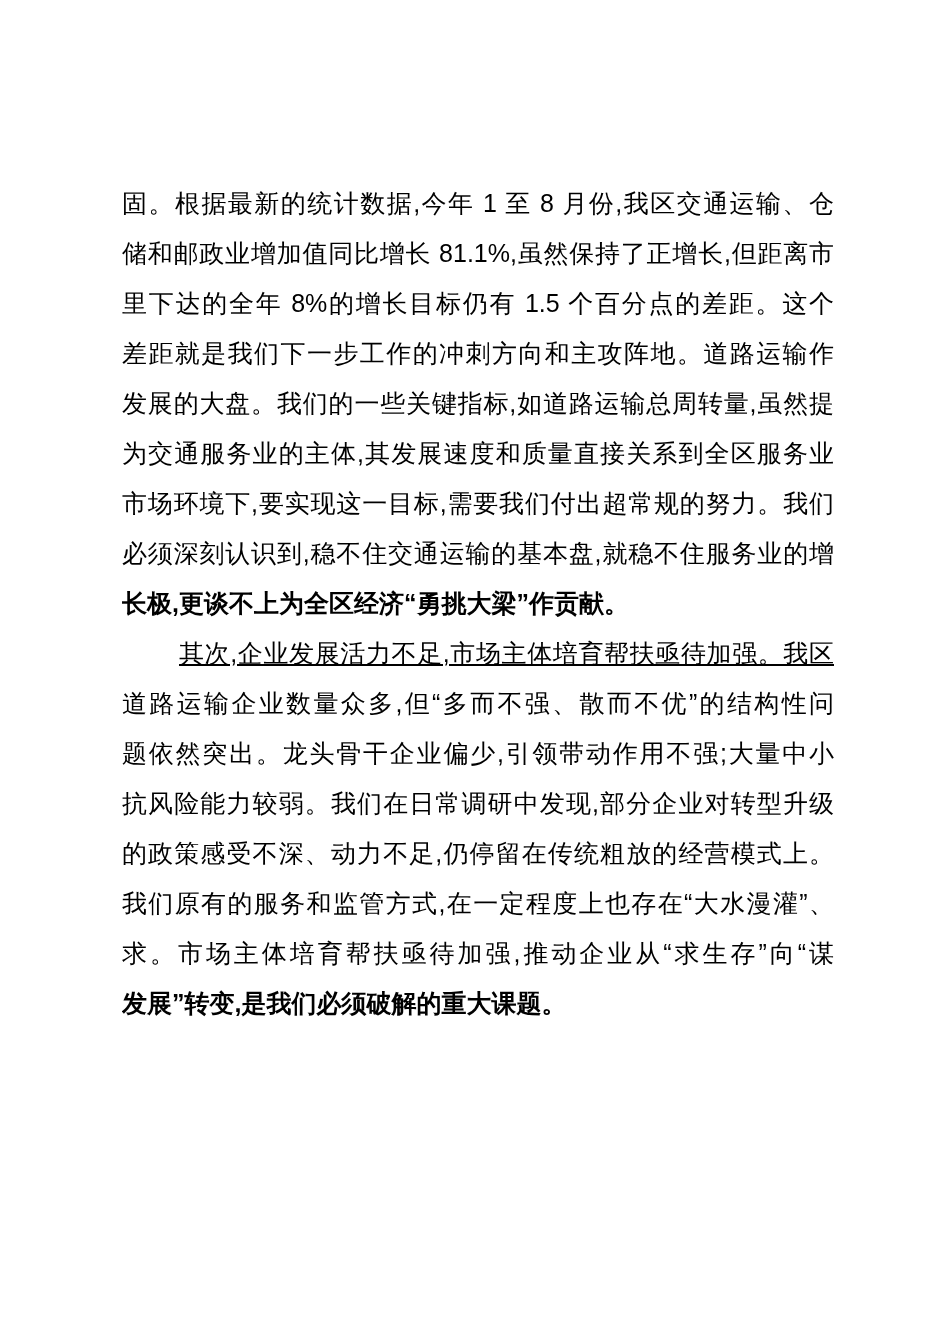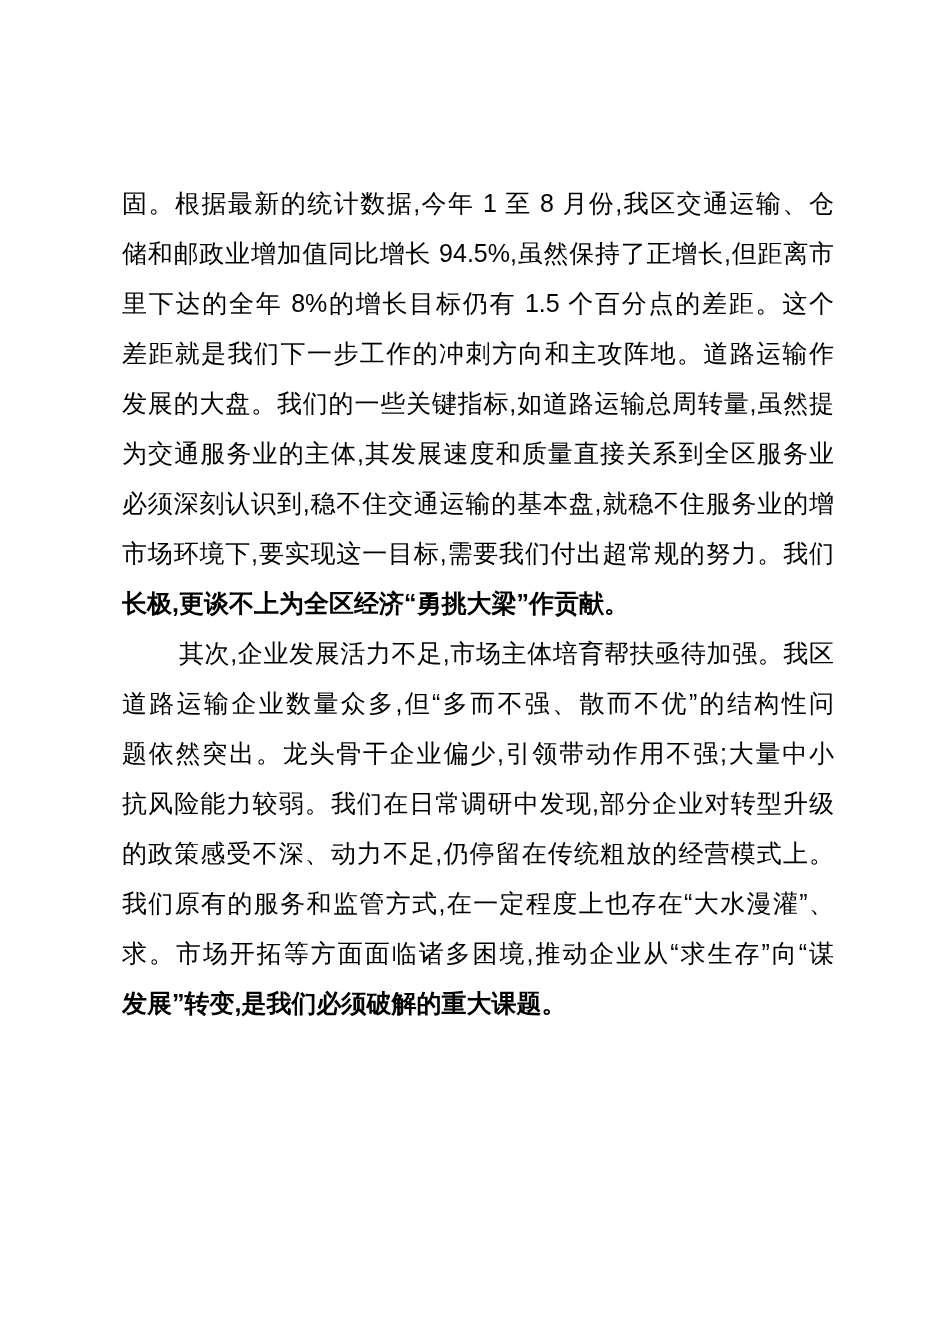--- a/index.html
+++ b/index.html
@@ -40,38 +40,39 @@
     text-align-last: justify;
     text-justify: inter-character;
     font-weight: 400;
   }
   .line.para-last {
     text-align-last: left;
     font-weight: bold;
   }
   .line.indent {
     text-indent: 57px;
+    text-decoration: underline;
   }
 </style>
 </head>
 <body>
 
 <div class="page">
   <div class="text-block" id="text-block">
       <div class="line">固。根据最新的统计数据,今年 1 至 8 月份,我区交通运输、仓</div>
-      <div class="line">储和邮政业增加值同比增长 94.5%,虽然保持了正增长,但距离市</div>
+      <div class="line">储和邮政业增加值同比增长 81.1%,虽然保持了正增长,但距离市</div>
       <div class="line">里下达的全年 8%的增长目标仍有 1.5 个百分点的差距。这个</div>
       <div class="line">差距就是我们下一步工作的冲刺方向和主攻阵地。道路运输作</div>
       <div class="line">发展的大盘。我们的一些关键指标,如道路运输总周转量,虽然提</div>
       <div class="line">为交通服务业的主体,其发展速度和质量直接关系到全区服务业</div>
+      <div class="line">市场环境下,要实现这一目标,需要我们付出超常规的努力。我们</div>
       <div class="line">必须深刻认识到,稳不住交通运输的基本盘,就稳不住服务业的增</div>
-      <div class="line">市场环境下,要实现这一目标,需要我们付出超常规的努力。我们</div>
       <div class="line para-last">长极,更谈不上为全区经济“勇挑大梁”作贡献。</div>
       <div class="line indent">其次,企业发展活力不足,市场主体培育帮扶亟待加强。我区</div>
       <div class="line">道路运输企业数量众多,但“多而不强、散而不优”的结构性问</div>
       <div class="line">题依然突出。龙头骨干企业偏少,引领带动作用不强;大量中小</div>
       <div class="line">抗风险能力较弱。我们在日常调研中发现,部分企业对转型升级</div>
       <div class="line">的政策感受不深、动力不足,仍停留在传统粗放的经营模式上。</div>
       <div class="line">我们原有的服务和监管方式,在一定程度上也存在“大水漫灌”、</div>
-      <div class="line">求。市场开拓等方面面临诸多困境,推动企业从“求生存”向“谋</div>
+      <div class="line">求。市场主体培育帮扶亟待加强,推动企业从“求生存”向“谋</div>
       <div class="line para-last">发展”转变,是我们必须破解的重大课题。</div>
     </div>
 </div>
 
 </body></html>

